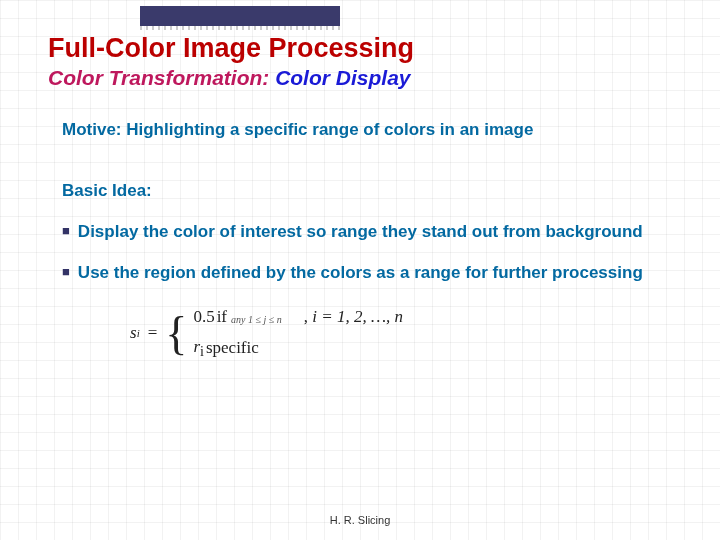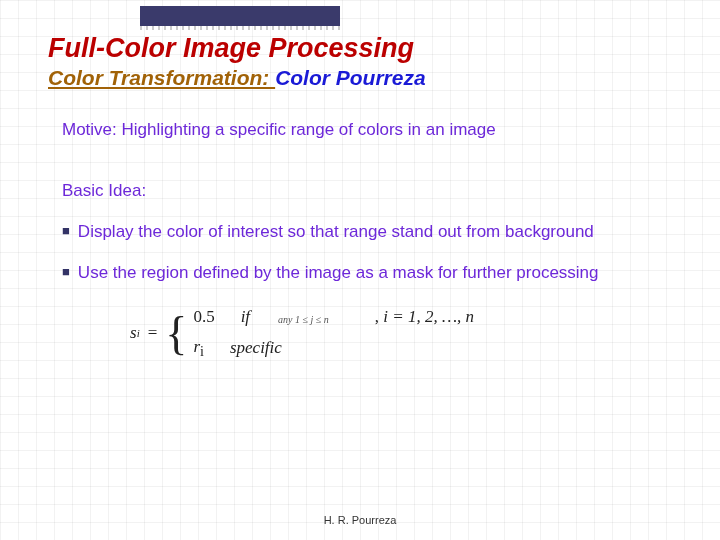--- a/index.html
+++ b/index.html
@@ -43,43 +43,42 @@
     background-image:
       linear-gradient(to right, #cccccc 2px, transparent 2px);
     background-size: 6px 4px;
   }
   .slide {
     position: relative;
     z-index: 1;
     padding: 34px 48px 0 48px;
   }
   .title {
-    font-style: italic;
     font-weight: bold;
     color: #bb0000;
     font-size: 27px;
     line-height: 1.1;
     margin: 0 0 2px 0;
   }
   .subtitle {
     font-style: italic;
     font-weight: bold;
     font-size: 21px;
     line-height: 1.1;
     margin: 0 0 30px 0;
   }
-  .subtitle .black { color: #a16207; text-decoration: underline; }
+  .subtitle .black { color: #be185d; }
   .subtitle .blue  { color: #1a1ad6; }
   .content {
     padding-left: 14px;
     padding-right: 20px;
   }
   .motive, .idea-head, .bullet1, .bullet2 {
-    font-weight: normal;
-    color: #6d28d9;
+    font-weight: bold;
+    color: #0369a1;
     font-size: 17px;
     line-height: 1.35;
   }
   .motive { margin-bottom: 26px; }
   .idea-head { margin-bottom: 18px; margin-top: 38px; }
   .bullet {
     display: flex;
     align-items: flex-start;
     margin-bottom: 18px;
   }
@@ -114,24 +113,24 @@
     font-family: "Times New Roman", serif;
   }
   .cases {
     display: flex;
     flex-direction: column;
     gap: 10px;
   }
   .caseline {
     display: flex;
     align-items: center;
-    gap: 26px;
+    gap: 2px;
     text-align: center;
   }
-  .ifword { font-style: italic; }
+  .ifword { }
   .absbracket {
     position: relative;
     display: inline-flex;
     align-items: center;
     padding: 0 6px;
     height: 28px;
   }
   .absbracket::before,
   .absbracket::after {
     content: "";
@@ -185,37 +184,37 @@
 
 <div class="gridbg"></div>
 <div class="topornament"></div>
 <div class="topornament-border"></div>
 
 <div class="slide">
 
   <div class="title">Full-Color Image Processing</div>
 
   <div class="subtitle">
-    <span class="black">Color Transformation: </span><span class="blue">Color Pourreza</span>
+    <span class="black">Color Transformation: </span><span class="blue">Color Display</span>
   </div>
 
   <div class="content">
 
     <div class="motive">Motive: Highlighting a specific range of colors in an image</div>
 
     <div class="idea-head">Basic Idea:</div>
 
     <div class="bullet">
       <span class="mark">■</span>
-      <span class="text bullet1">Display the color of interest so that range stand out from background</span>
+      <span class="text bullet1">Display the color of interest so range they stand out from background</span>
     </div>
 
     <div class="bullet">
       <span class="mark">■</span>
-      <span class="text bullet2">Use the region defined by the image as a mask for further processing</span>
+      <span class="text bullet2">Use the region defined by the colors as a range for further processing</span>
     </div>
 
     <div class="formula">
       <span class="lhs">
         <span class="s">s</span>
           <span class="sub">i</span>
       </span>
       <span class="eq">=</span>
       <span class="brace">{</span>
       <span class="cases">
@@ -237,13 +236,13 @@
           </span>
           <span class="ifword">specific</span>
         </span>
 
       </span>
     </div>
 
   </div>
 </div>
 
-<div class="footer">H. R. Pourreza</div>
+<div class="footer">H. R. Slicing</div>
 
 </body></html>

